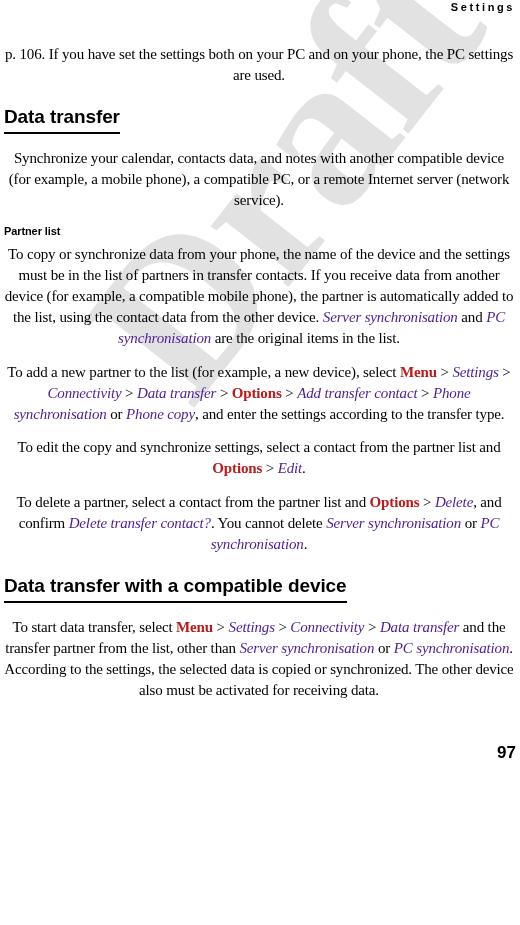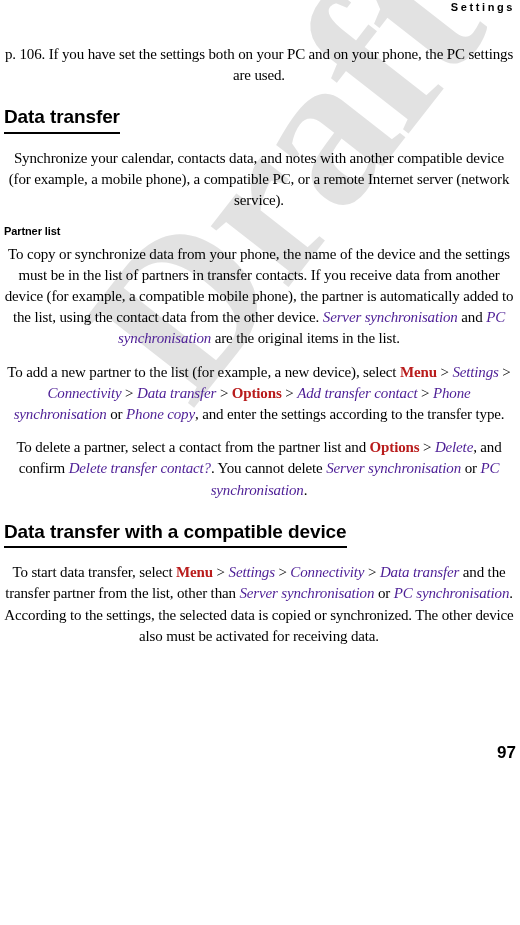--- a/index.html
+++ b/index.html
@@ -128,20 +128,21 @@
   </div>
 
   <p class="body"><span>Synchronize your calendar, contacts data, and notes with another compatible device (for example, a mobile phone), a compatible PC, or a remote Internet server (network service).</span></p>
 
   <h3 class="sub-heading">Partner list</h3>
 
   <p class="body"><span>To copy or synchronize data from your phone, the name of the device and the settings must be in the list of partners in transfer contacts. If you receive data from another device (for example, a compatible mobile phone), the partner is automatically added to the list, using the contact data from the other device. </span><span class="ui-ref">Server synchronisation</span><span> and </span><span class="ui-ref">PC synchronisation</span><span> are the original items in the list.</span></p>
 
   <p class="body"><span>To add a new partner to the list (for example, a new device), select </span><span class="ui-key">Menu</span><span class="sep"> &gt; </span><span class="ui-ref">Settings</span><span class="sep"> &gt; </span><span class="ui-ref">Connectivity</span><span class="sep"> &gt; </span><span class="ui-ref">Data transfer</span><span class="sep"> &gt; </span><span class="ui-key">Options</span><span class="sep"> &gt; </span><span class="ui-ref">Add transfer contact</span><span class="sep"> &gt; </span><span class="ui-ref">Phone synchronisation</span><span> or </span><span class="ui-ref">Phone copy</span><span>, and enter the settings according to the transfer type.</span></p>
 
+  <p class="body"><span>To edit the copy and synchronize settings, select a contact from the partner list and </span><span class="ui-key">Options</span><span class="sep"> &gt; </span><span class="ui-ref">Edit</span><span>.</span></p>
 
   <p class="body"><span>To delete a partner, select a contact from the partner list and </span><span class="ui-key">Options</span><span class="sep"> &gt; </span><span class="ui-ref">Delete</span><span>, and confirm </span><span class="ui-ref">Delete transfer contact?</span><span>. You cannot delete </span><span class="ui-ref">Server synchronisation</span><span> or </span><span class="ui-ref">PC synchronisation</span><span>.</span></p>
 
   <div class="heading-wrap">
     <h2 class="section-heading">Data transfer with a compatible device</h2>
   </div>
 
 
   <p class="body"><span>To start data transfer, select </span><span class="ui-key">Menu</span><span class="sep"> &gt; </span><span class="ui-ref">Settings</span><span class="sep"> &gt; </span><span class="ui-ref">Connectivity</span><span class="sep"> &gt; </span><span class="ui-ref">Data transfer</span><span> and the transfer partner from the list, other than </span><span class="ui-ref">Server synchronisation</span><span> or </span><span class="ui-ref">PC synchronisation</span><span>. According to the settings, the selected data is copied or synchronized. The other device also must be activated for receiving data.</span></p>
 

